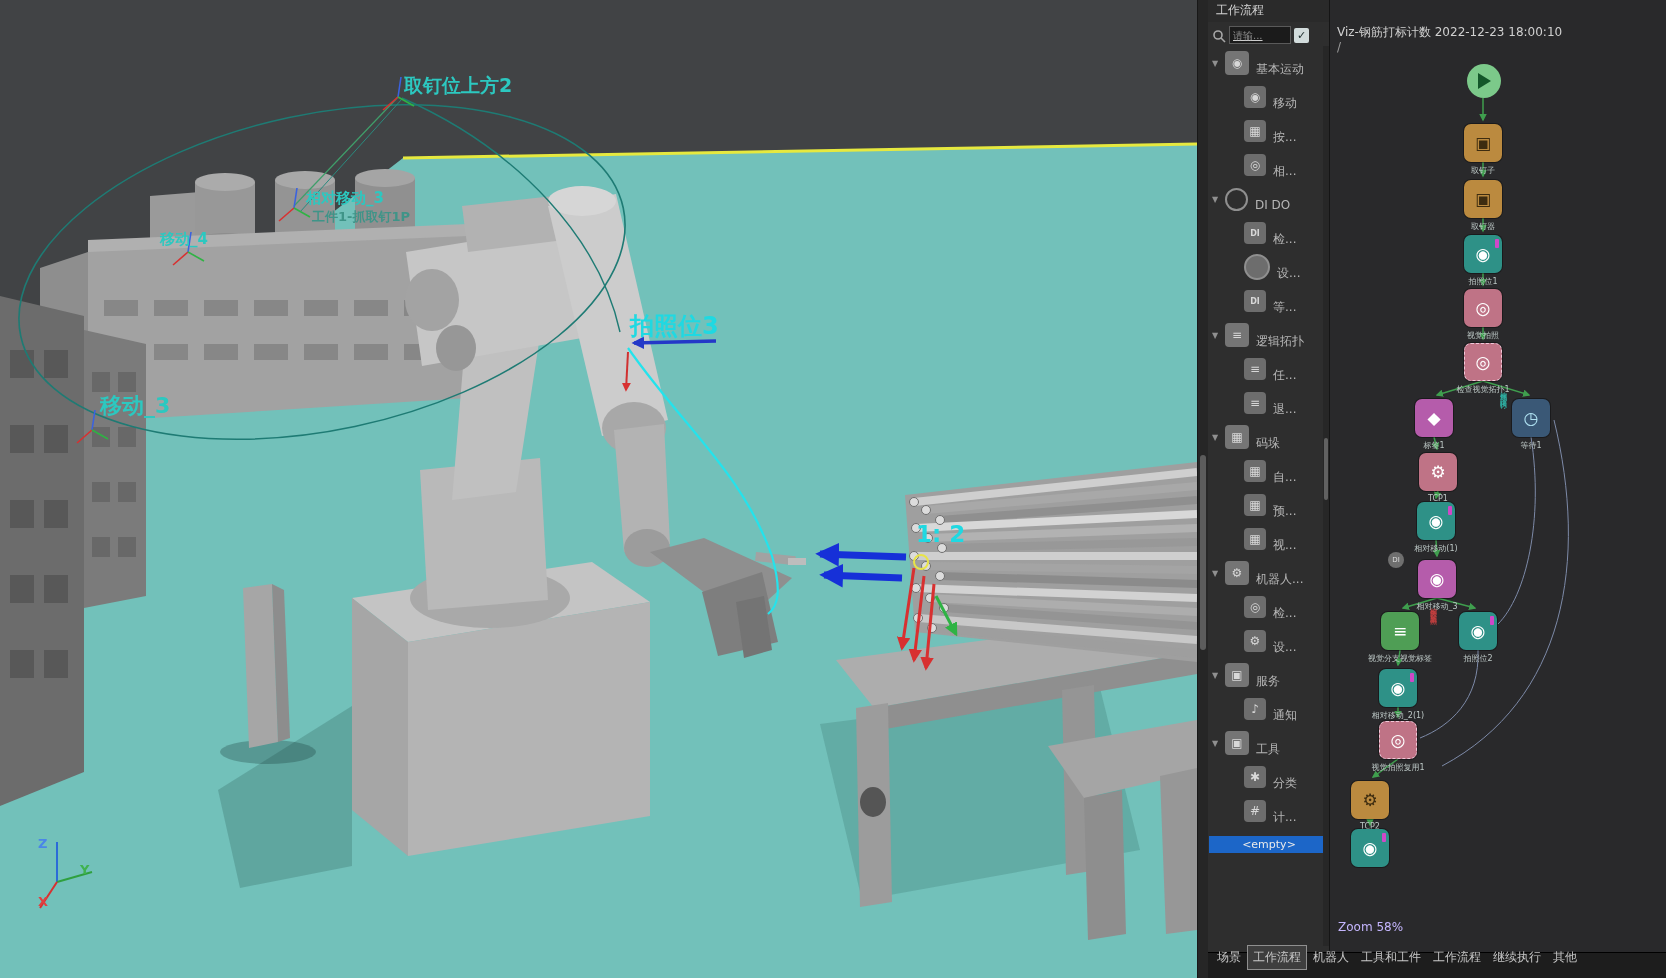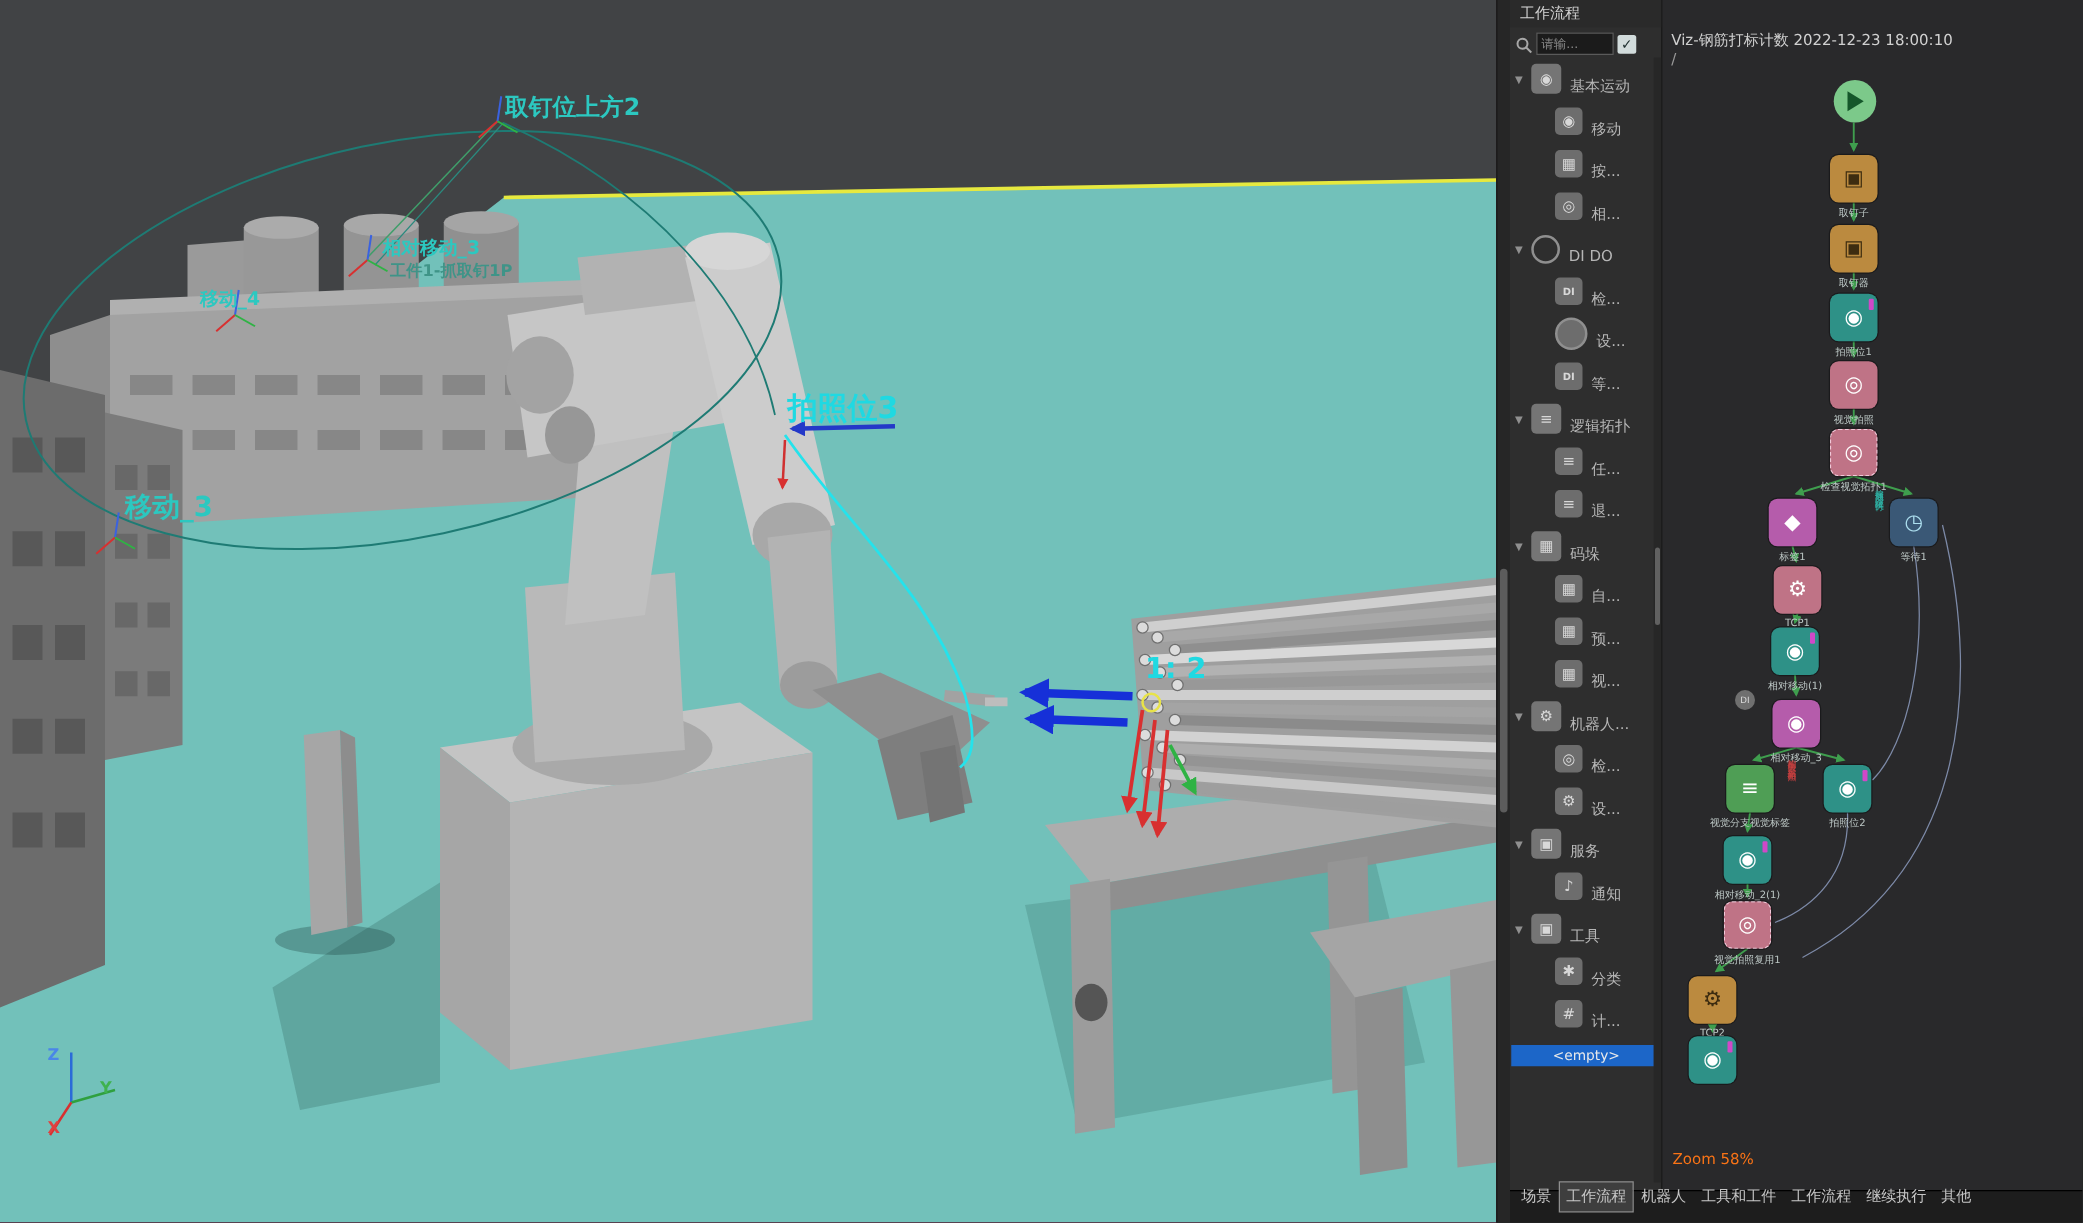--- a/index.html
+++ b/index.html
@@ -9,21 +9,21 @@
   #scene{position:absolute;left:0;top:0;width:1197px;height:978px;background:#ec4899;}
   #scene svg{display:block}
   
   #vscroll{position:absolute;left:1197px;top:0;width:11px;height:978px;background:#262626;border-left:1px solid #181818;box-sizing:border-box;}
   #vscroll .thumb{position:absolute;left:2px;width:6px;top:455px;height:195px;background:#5c5c5c;border-radius:3px;}
   
   #library{position:absolute;left:1208px;top:0;width:122px;height:952px;background:#2e2e2e;border-right:1px solid #151515;box-sizing:border-box;}
   .lib-title{height:18px;padding:2px 8px;font-size:12px;color:#d2d2d2;background:#2a2a2a;}
   .lib-search{height:26px;display:flex;align-items:center;padding:0 4px;gap:3px;}
   .lib-search .mag{width:14px;height:14px;flex:none;}
-  .lib-search input{width:54px;height:16px;background:#1b1b1b;border:1px solid #5a5a5a;color:#cccccc;font-size:10px;padding:0 3px;font-family:inherit;}
+  .lib-search input{width:54px;height:16px;background:#1b1b1b;border:1px solid #5a5a5a;color:#cccccc;font-size:10px;padding:0 3px;font-family:inherit;text-decoration:underline;}
   .lib-search input::placeholder{color:#8a8a8a;}
   .cb{width:15px;height:15px;background:#d2dcdc;color:#203030;font-size:11px;line-height:15px;text-align:center;border-radius:2px;flex:none;cursor:pointer;}
   .lib-rows{position:absolute;top:46px;left:0;width:116px;}
   .row{display:flex;align-items:center;height:34px;cursor:pointer;}
   .row .tri{width:13px;color:#909090;font-size:8px;padding-left:4px;flex:none;}
   .row.item{padding-left:36px;}
   .ric{width:24px;height:24px;background:#757575;border-radius:4px;color:#d8d8d8;display:flex;align-items:center;justify-content:center;font-size:12px;flex:none;}
   .row.item .ric{width:22px;height:22px;background:#6d6d6d;}
   .ric.o{background:transparent;border:2px solid #8f8f8f;color:#8f8f8f;width:19px;height:19px;border-radius:50%;}
   .ric.di{font-size:8px;font-weight:bold;}
@@ -46,21 +46,21 @@
   .teal .nicon::after{content:"";position:absolute;right:3px;top:4px;width:4px;height:9px;background:#d048c8;border-radius:1px;}
   .pink .nicon{background:#bf7386;}
   .pinkdash .nicon{background:#bf7386;border:1px dashed #f0c8d8;}
   .magenta .nicon{background:#b55cab;}
   .blue .nicon{background:#3a5876;color:#aee0f0;}
   .green .nicon{background:#4f9e55;}
   .nbadge{position:absolute;left:58px;top:552px;width:16px;height:16px;border-radius:50%;background:#6f6f6f;color:#ddd;font-size:7px;display:flex;align-items:center;justify-content:center;}
   .vnote{position:absolute;writing-mode:vertical-rl;font-size:7px;letter-spacing:1px;line-height:9px;}
   .vnote.ok{left:168px;top:386px;height:66px;color:#2fb3a6;}
   .vnote.fail{left:98px;top:602px;height:60px;color:#c84040;}
-  .zoom{position:absolute;left:8px;top:920px;font-size:12px;color:#f97316;}
+  .zoom{position:absolute;left:8px;top:920px;font-size:12px;color:#c4b5fd;}
   
   #tabbar{position:absolute;left:1208px;top:952px;width:458px;height:26px;background:#1d1d1d;border-top:1px solid #000;
     display:flex;align-items:flex-end;gap:2px;padding:16px 4px;box-sizing:border-box;}
   .tab{font-size:12px;color:#c6c6c6;padding:3px 5px;white-space:nowrap;cursor:pointer;}
   .tab.active{background:#3e3e3e;outline:1px solid #8f8f8f;}
 </style>
 </head>
 <body>
 
 <div id="app">

